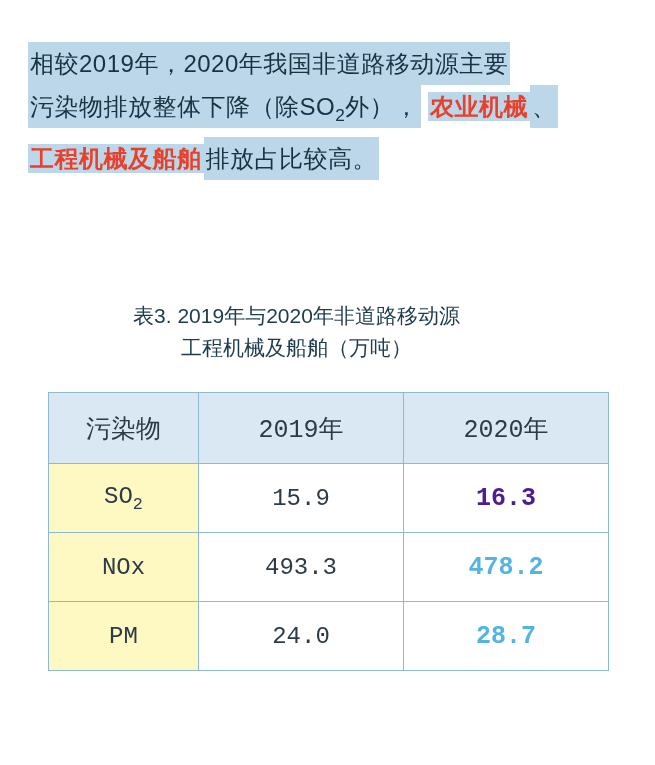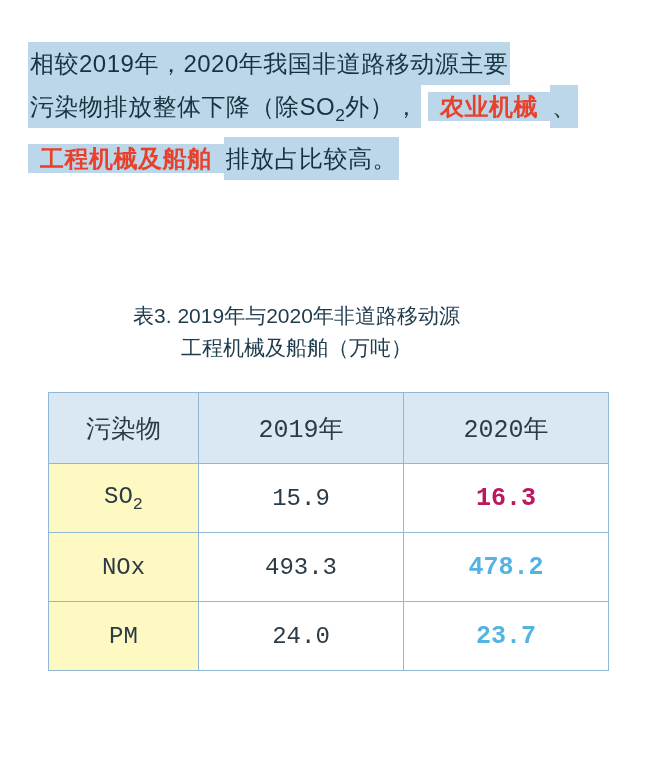--- a/index.html
+++ b/index.html
@@ -37,21 +37,21 @@
   }
   .hl-hi {
     background: #bcd6ea;
     color: #17333f;
     padding: 8px 2px;
   }
   .hl-red {
     color: #e8402a;
     font-weight: bold;
     background: #bcd6ea;
-    padding: 1px 12px;
+    padding: 1px 2px;
   }
   .sub {
     font-size: 0.72em;
     vertical-align: sub;
   }
 
   
   .caption {
     position: absolute;
     left: 0;
@@ -99,21 +99,21 @@
   table.data tr.body td.val {
     background: #ffffff;
   }
   table.data td.num2020 {
     background: #ffffff;
     font-weight: bold;
     color: #53b4e3;
     font-size: 25px;
   }
   table.data td.num2020.up {
-    color: #be185d;
+    color: #4c1d95;
   }
   .colw1 { width: 150px; }
   .colw2 { width: 205px; }
   .colw3 { width: 205px; }
   .sub-sm {
     font-size: 0.7em;
     vertical-align: sub;
   }
 </style>
 </head>
@@ -155,17 +155,17 @@
         <td class="num2020 up">16.3</td>
       </tr>
       <tr class="body">
         <td class="first">NOx</td>
         <td class="val">493.3</td>
         <td class="num2020">478.2</td>
       </tr>
       <tr class="body">
         <td class="first">PM</td>
         <td class="val">24.0</td>
-        <td class="num2020">23.7</td>
+        <td class="num2020">28.7</td>
       </tr>
     </tbody>
   </table>
 </div>
 
 </body></html>

